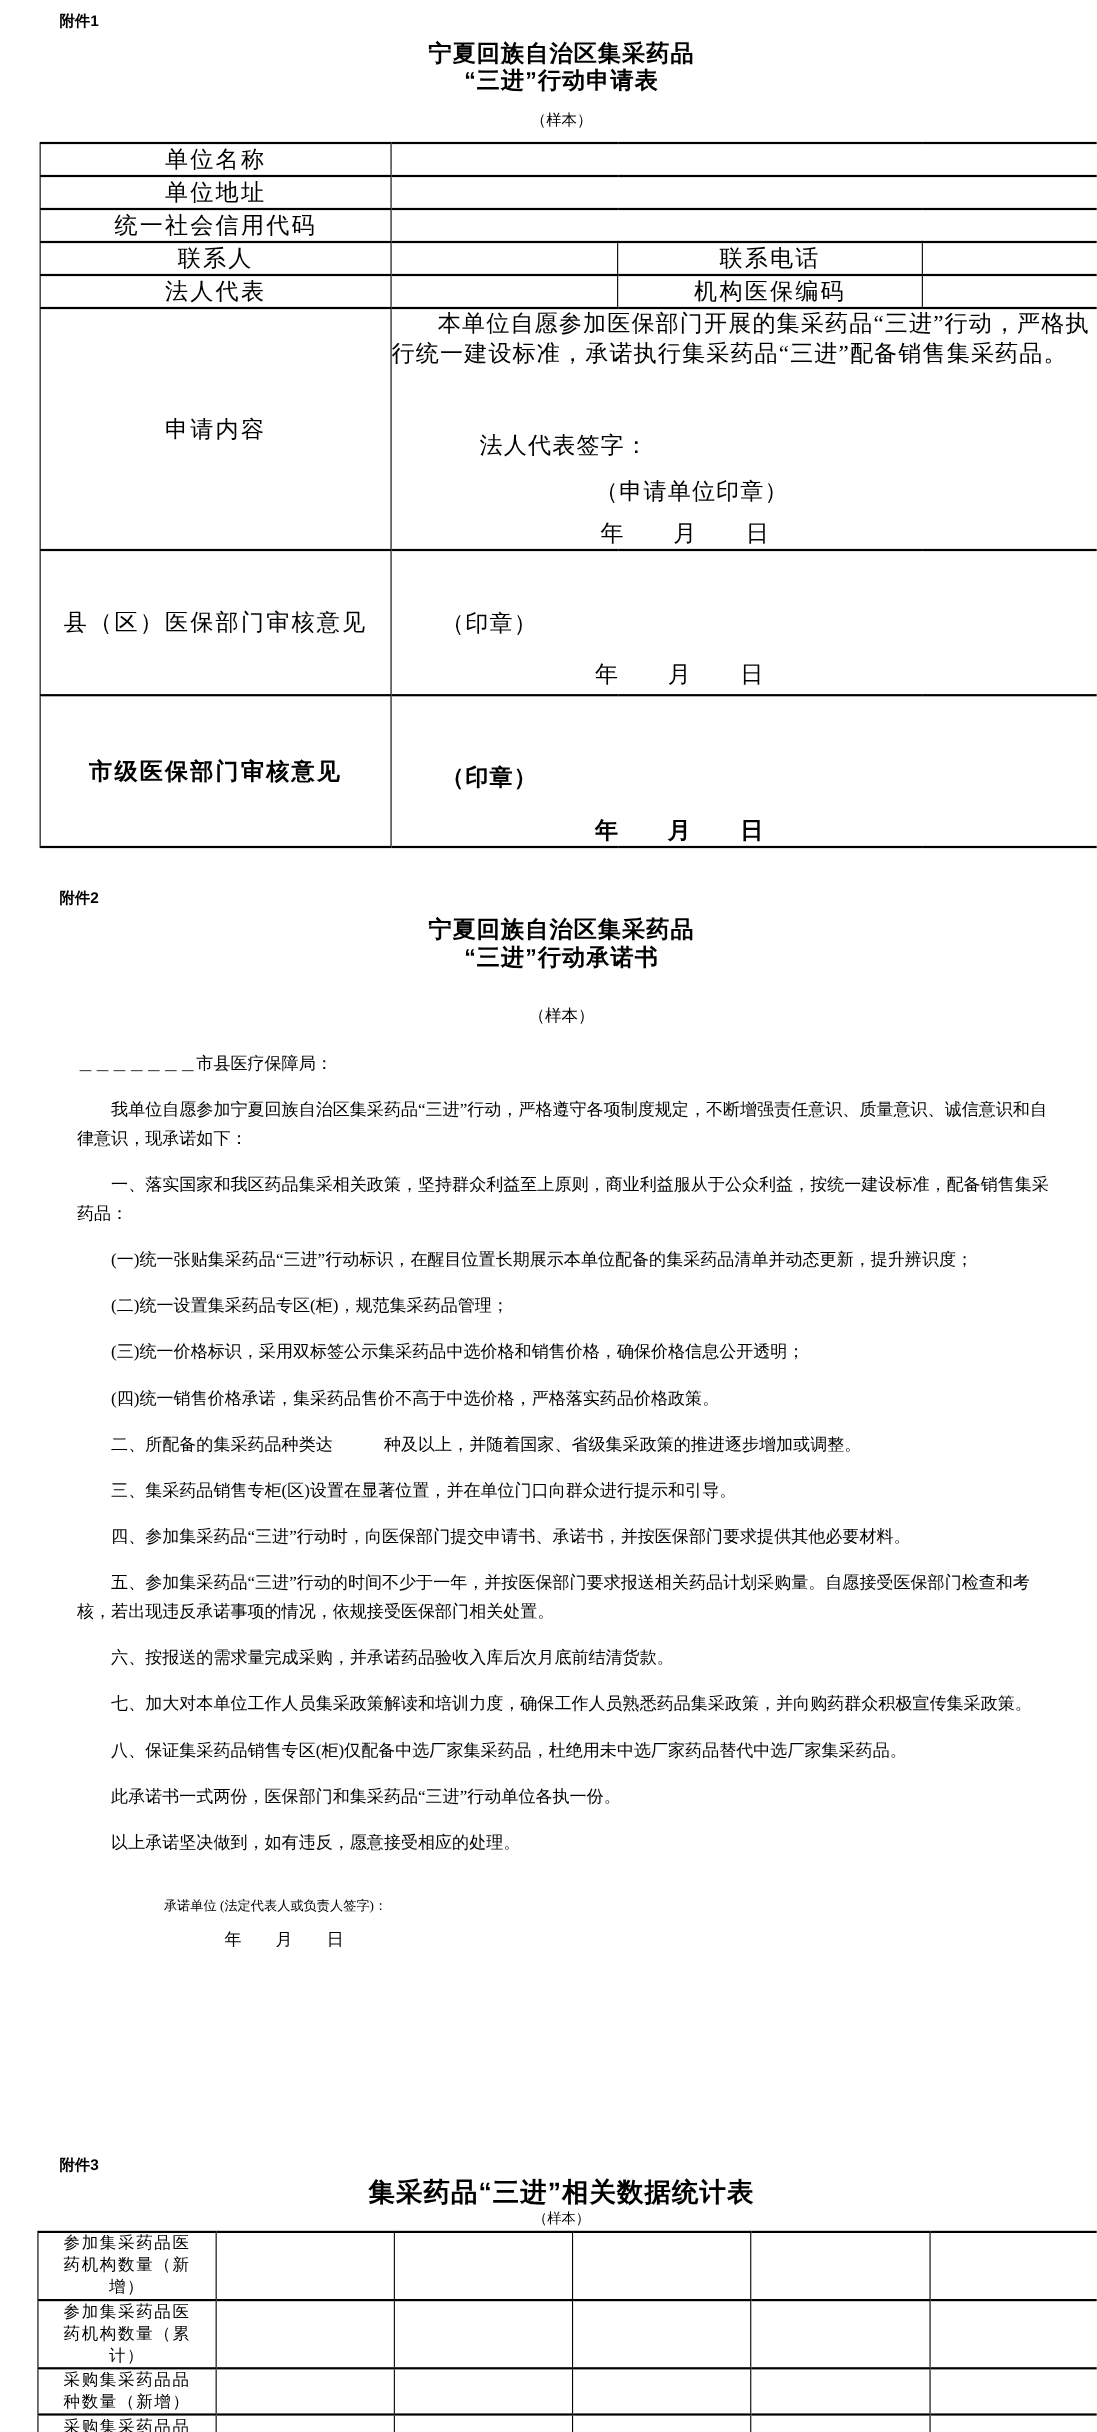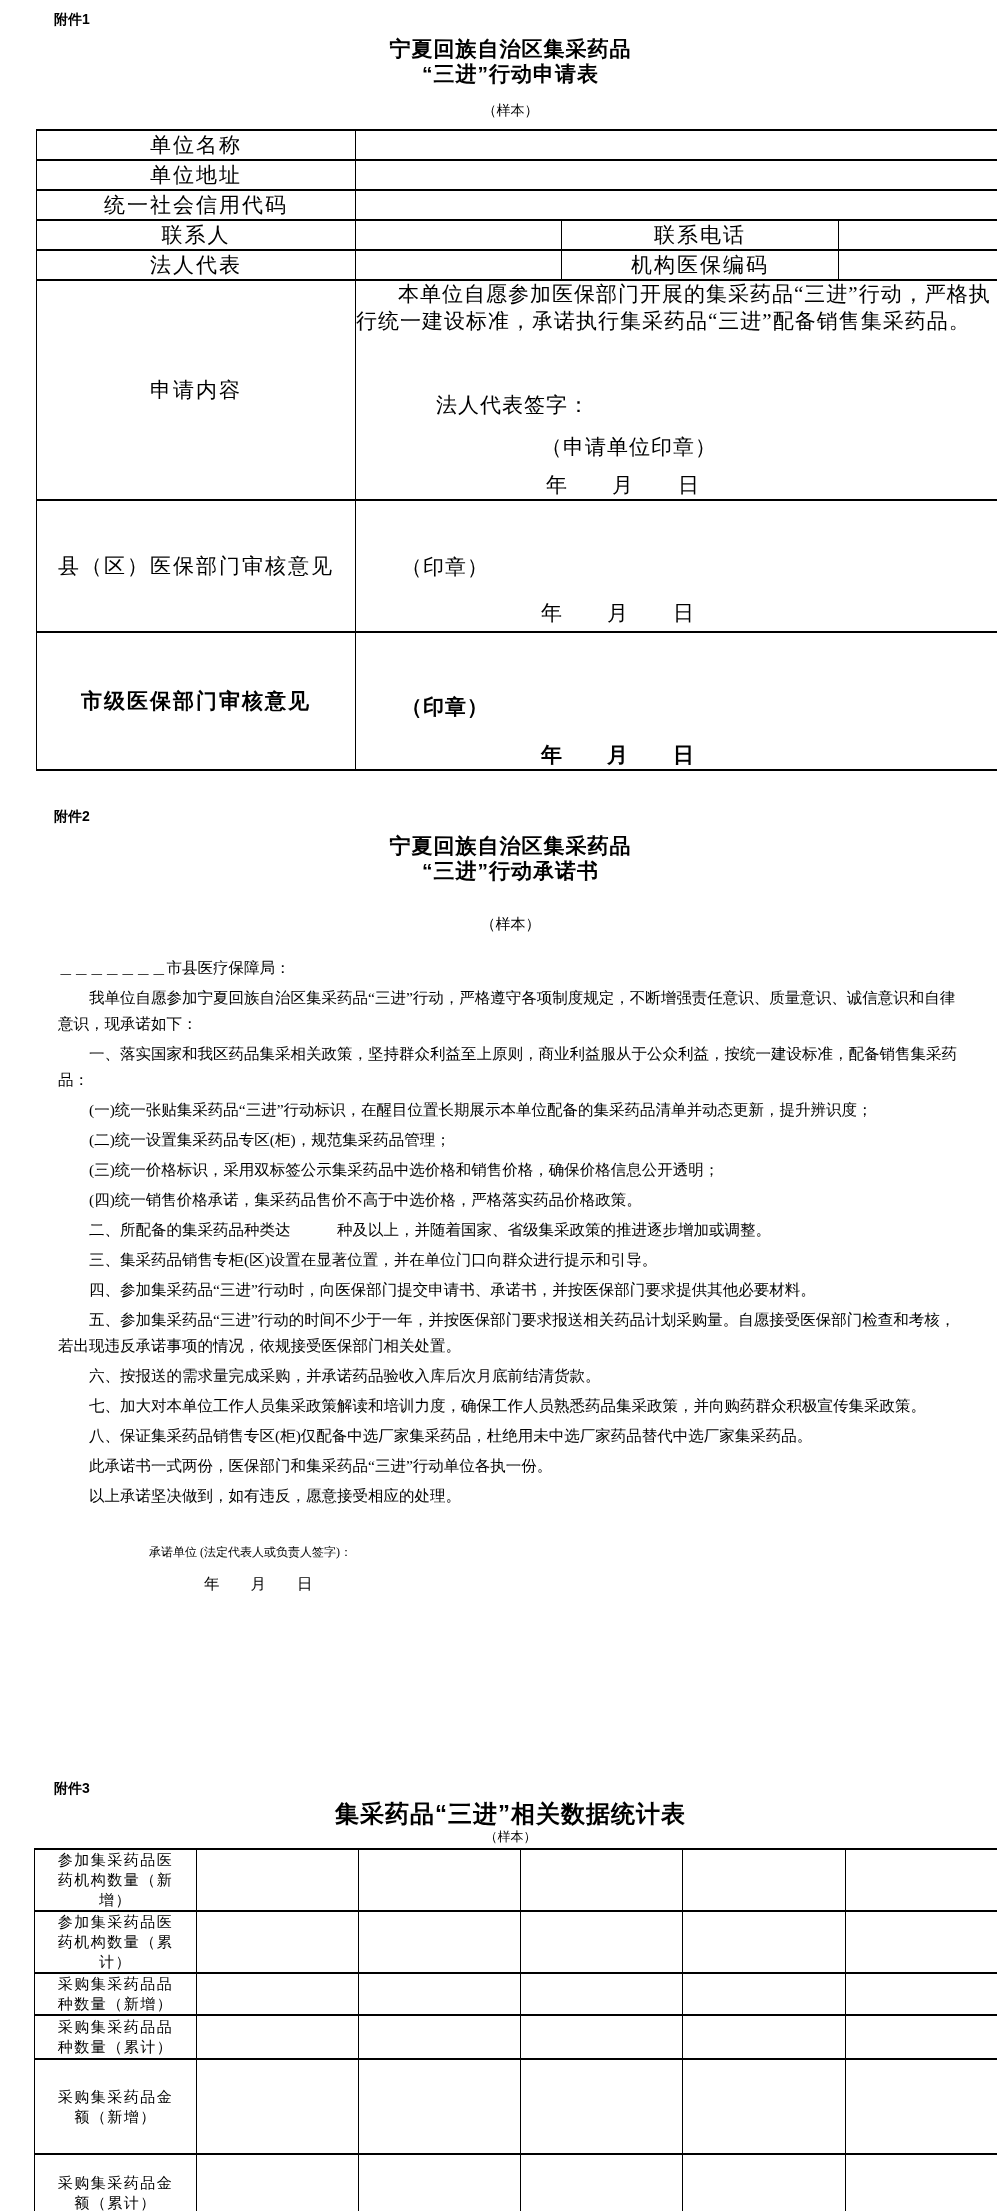--- a/index.html
+++ b/index.html
@@ -74,21 +74,21 @@
   .county-date { margin: 18px 0 0 185px; }
   .city-seal { margin: 60px 0 0 45px; }
   .city-date { margin: 20px 0 0 185px; }
 
   
   .body2 {
     margin: 22px 27px 0 30px;
     font-size: 15.5px;
     line-height: 26px;
   }
-  .body2 p { margin: 4px; text-indent: 2em; }
+  .body2 p { margin: 16px; text-indent: 2em; }
   .body2 p.salutation { text-indent: 0; }
   .sign-line { margin: 30px 0 0 125px; font-size: 12px; line-height: 26px; }
   .date-line2 { margin: 6px 0 0 180px; font-size: 15.5px; line-height: 26px; }
 
   
   table.form3 {
     border-collapse: collapse;
     table-layout: fixed;
     width: 977px;
     margin: 3px 0 0 10px;

